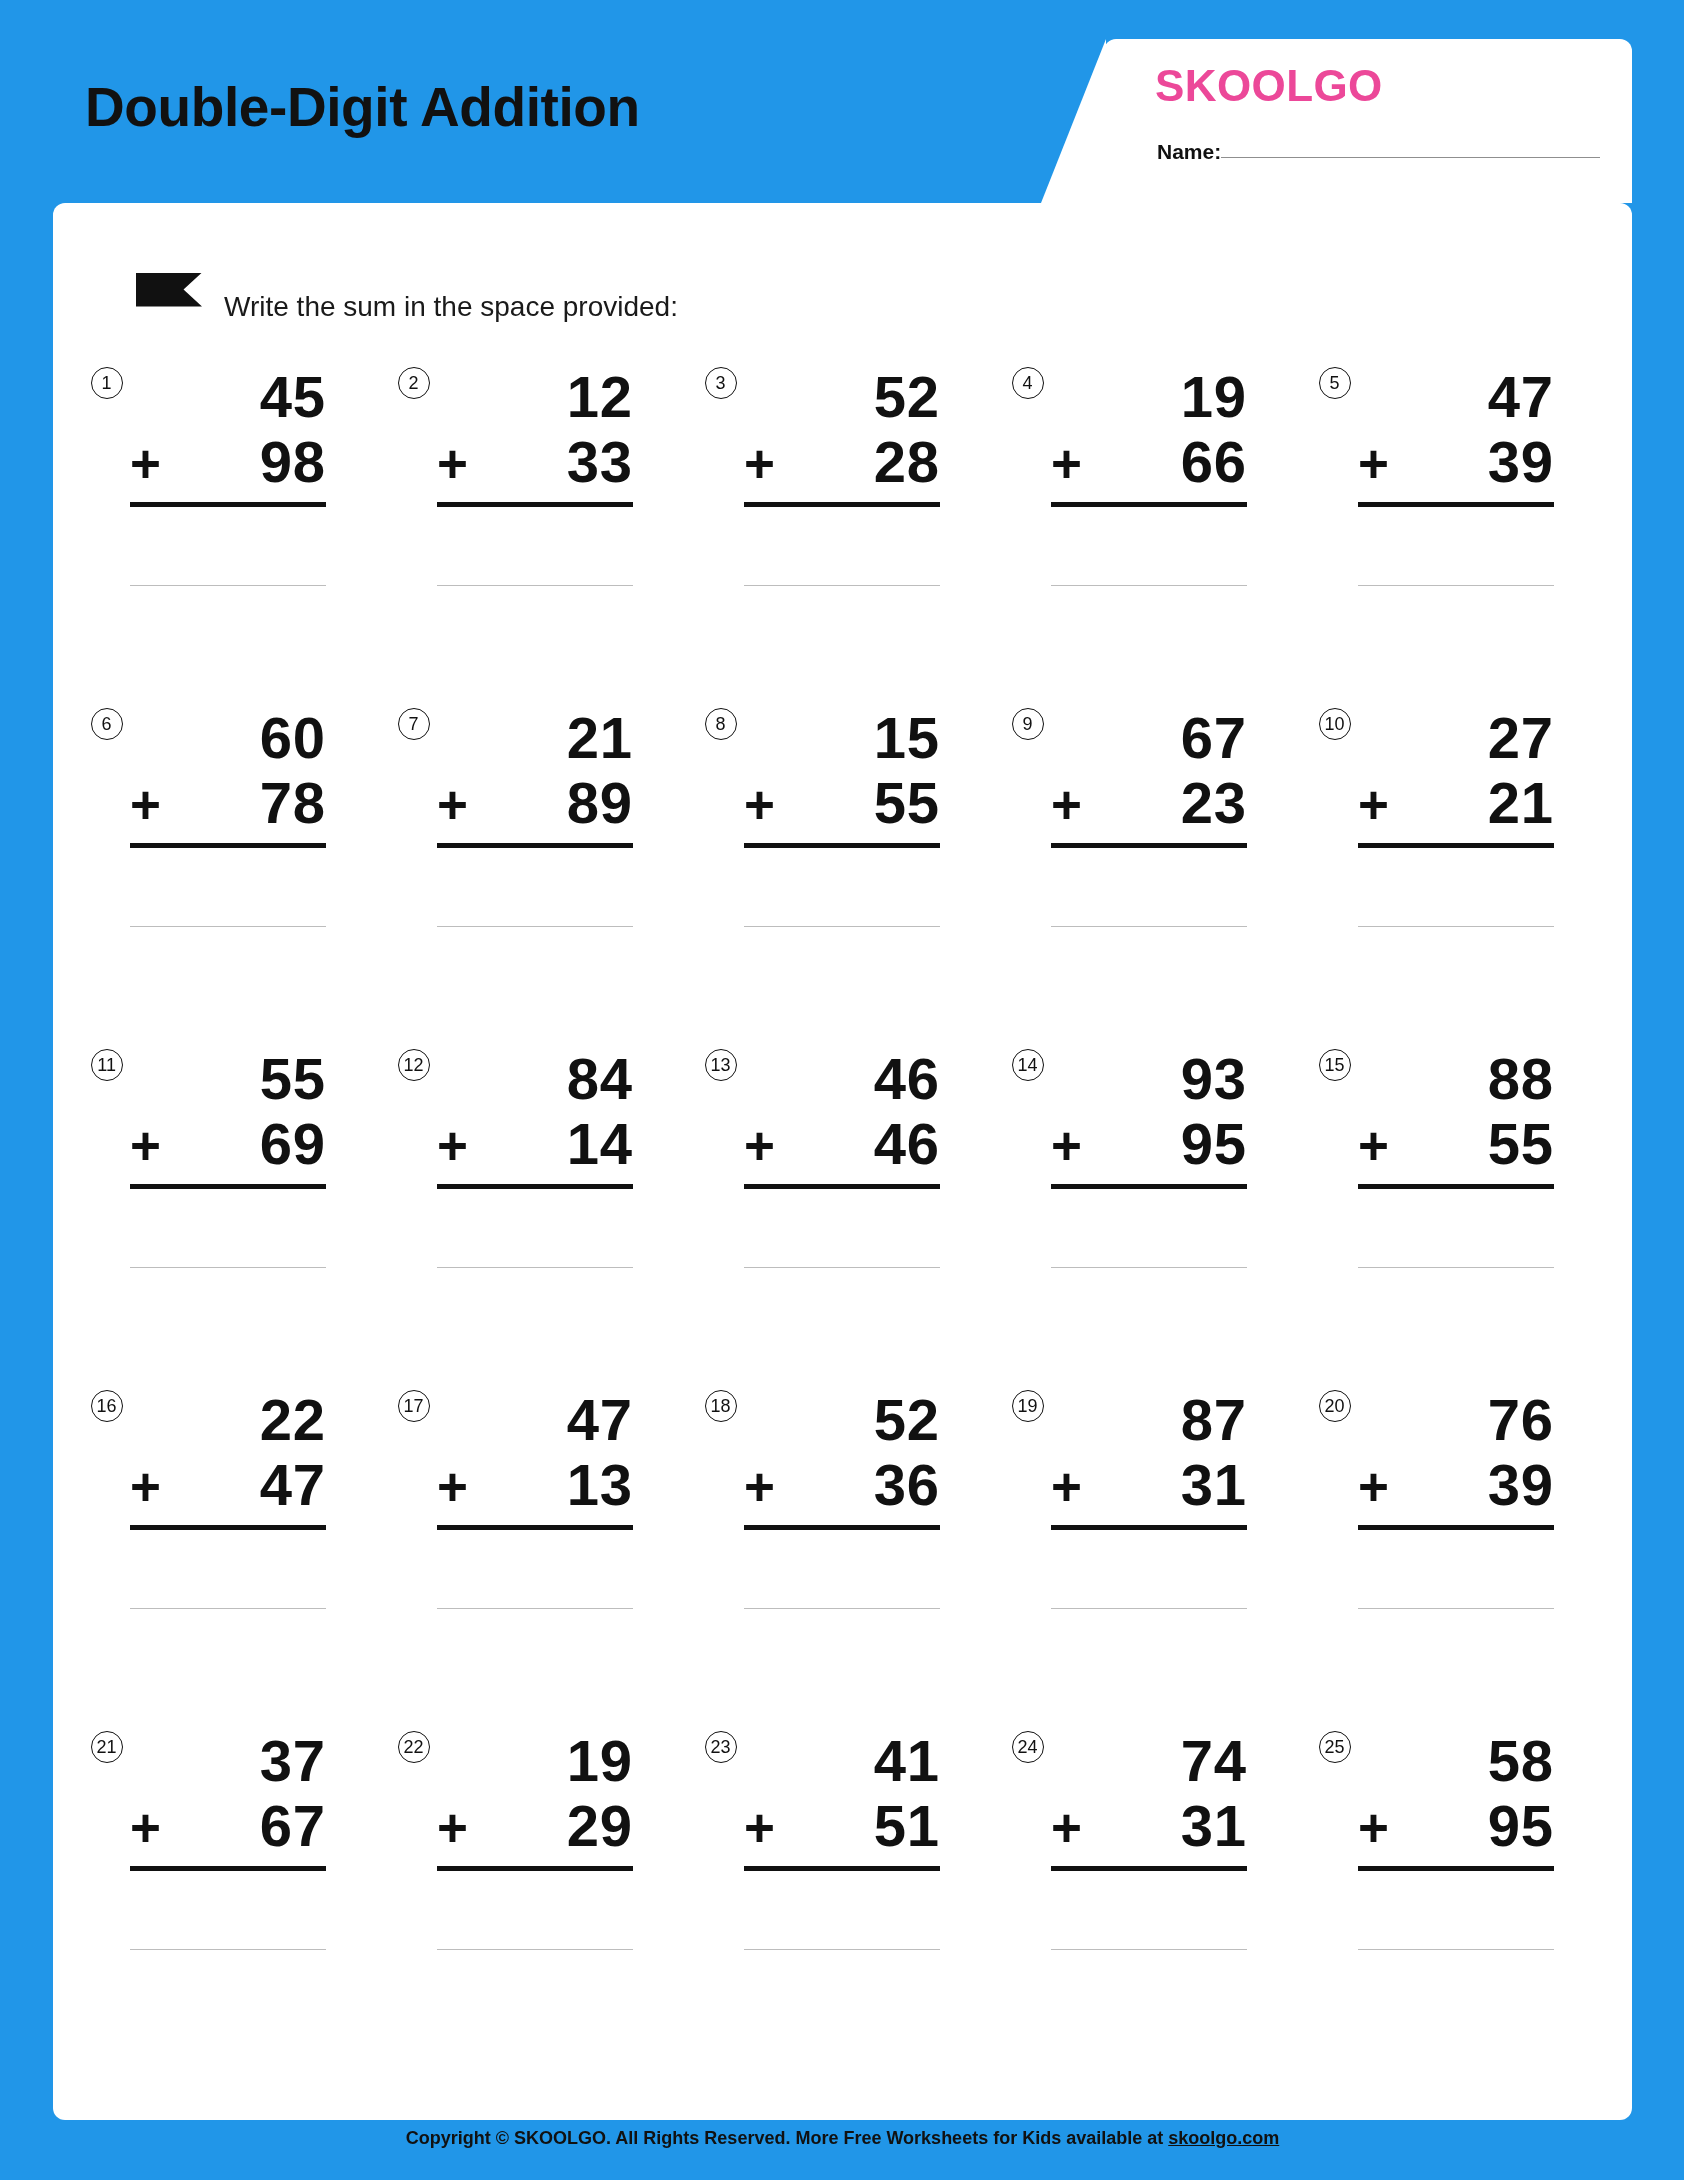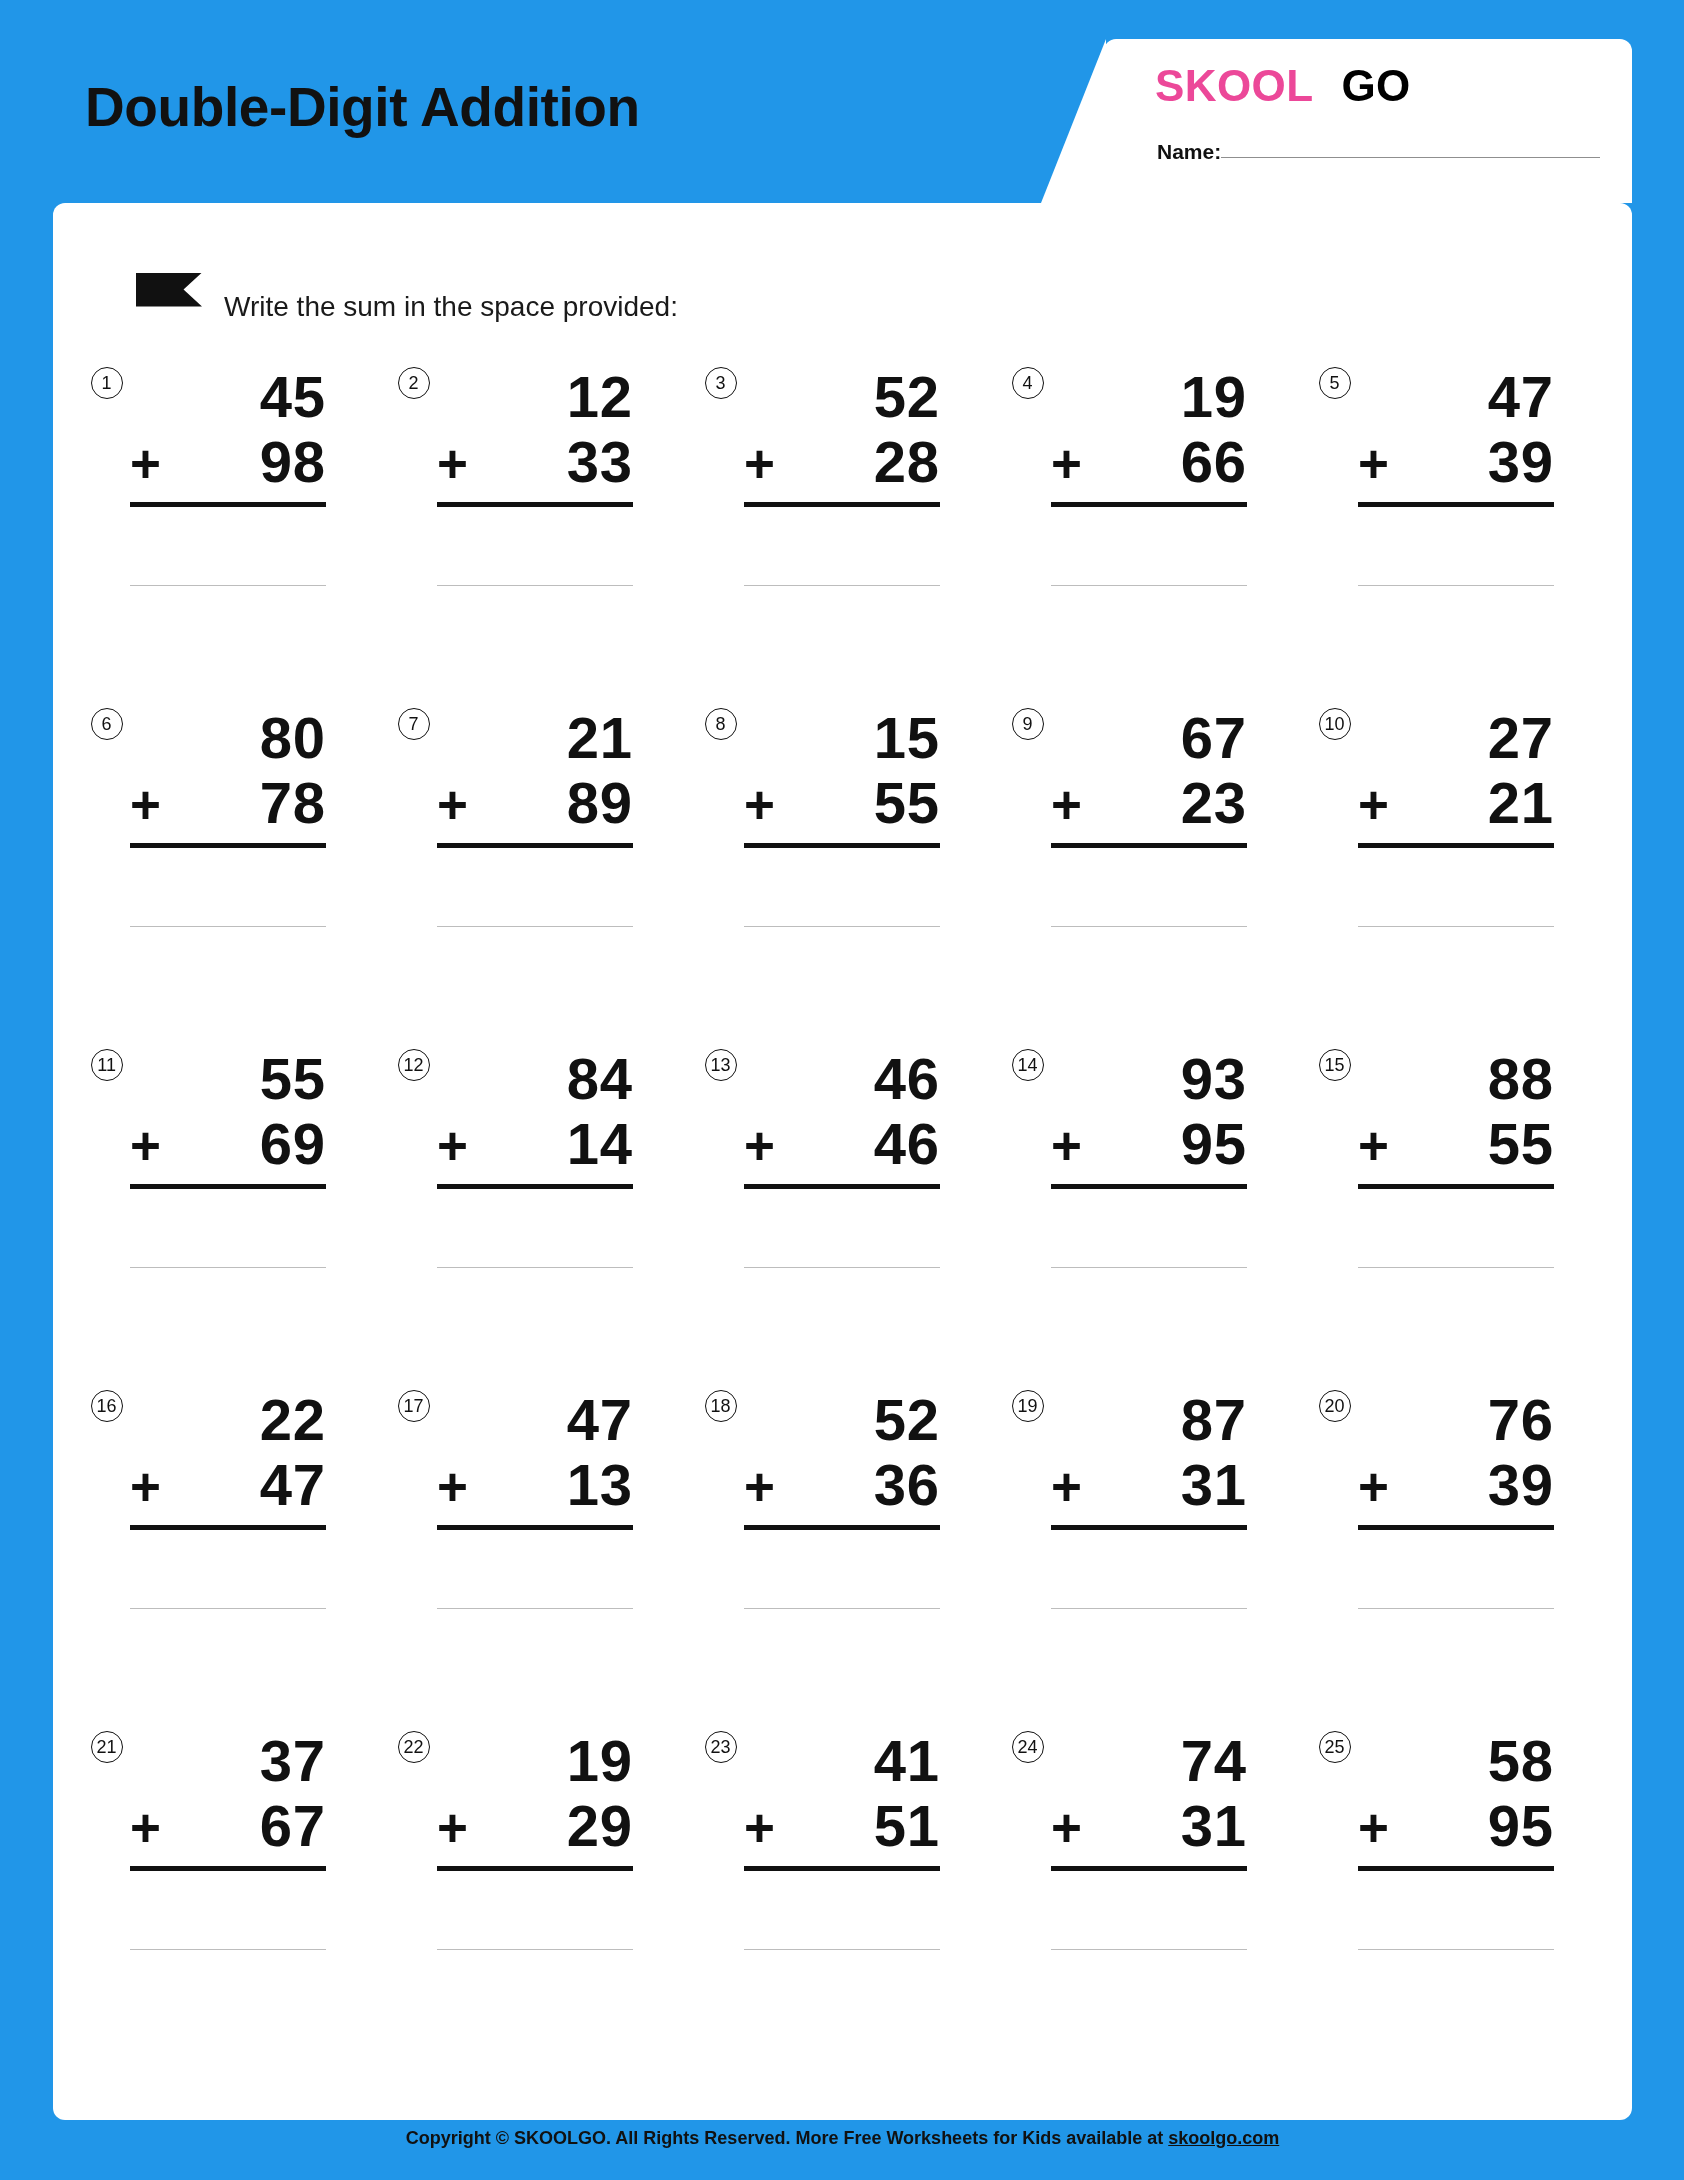--- a/index.html
+++ b/index.html
@@ -80,21 +80,21 @@
   .logo {
     position: absolute;
     left: 51px;
     top: 22px;
     font-size: 44px;
     font-weight: bold;
     letter-spacing: 0.4px;
     white-space: nowrap;
   }
   .logo .skool { color: #ec4899; }
-  .logo .go { color: #000000; margin-left: 28px; }
+  .logo .go { color: #ec4899; }
 
   .name-row {
     position: absolute;
     left: 53px;
     top: 101px;
     width: 443px;
     display: flex;
     align-items: flex-end;
   }
   .name-label {
@@ -315,21 +315,21 @@
           </div>
         <div class="sum-rule"></div>
         <div class="answer-line"></div>
       </div>
     </div>
 
     <div class="cell">
       <div class="num-badge">6</div>
       <div class="problem">
         <div class="operand-row">
-            <span>80</span>
+            <span>60</span>
           </div>
         <div class="operand-row">
             <span class="op">+</span>
             <span>78</span>
           </div>
         <div class="sum-rule"></div>
         <div class="answer-line"></div>
       </div>
     </div>
 

